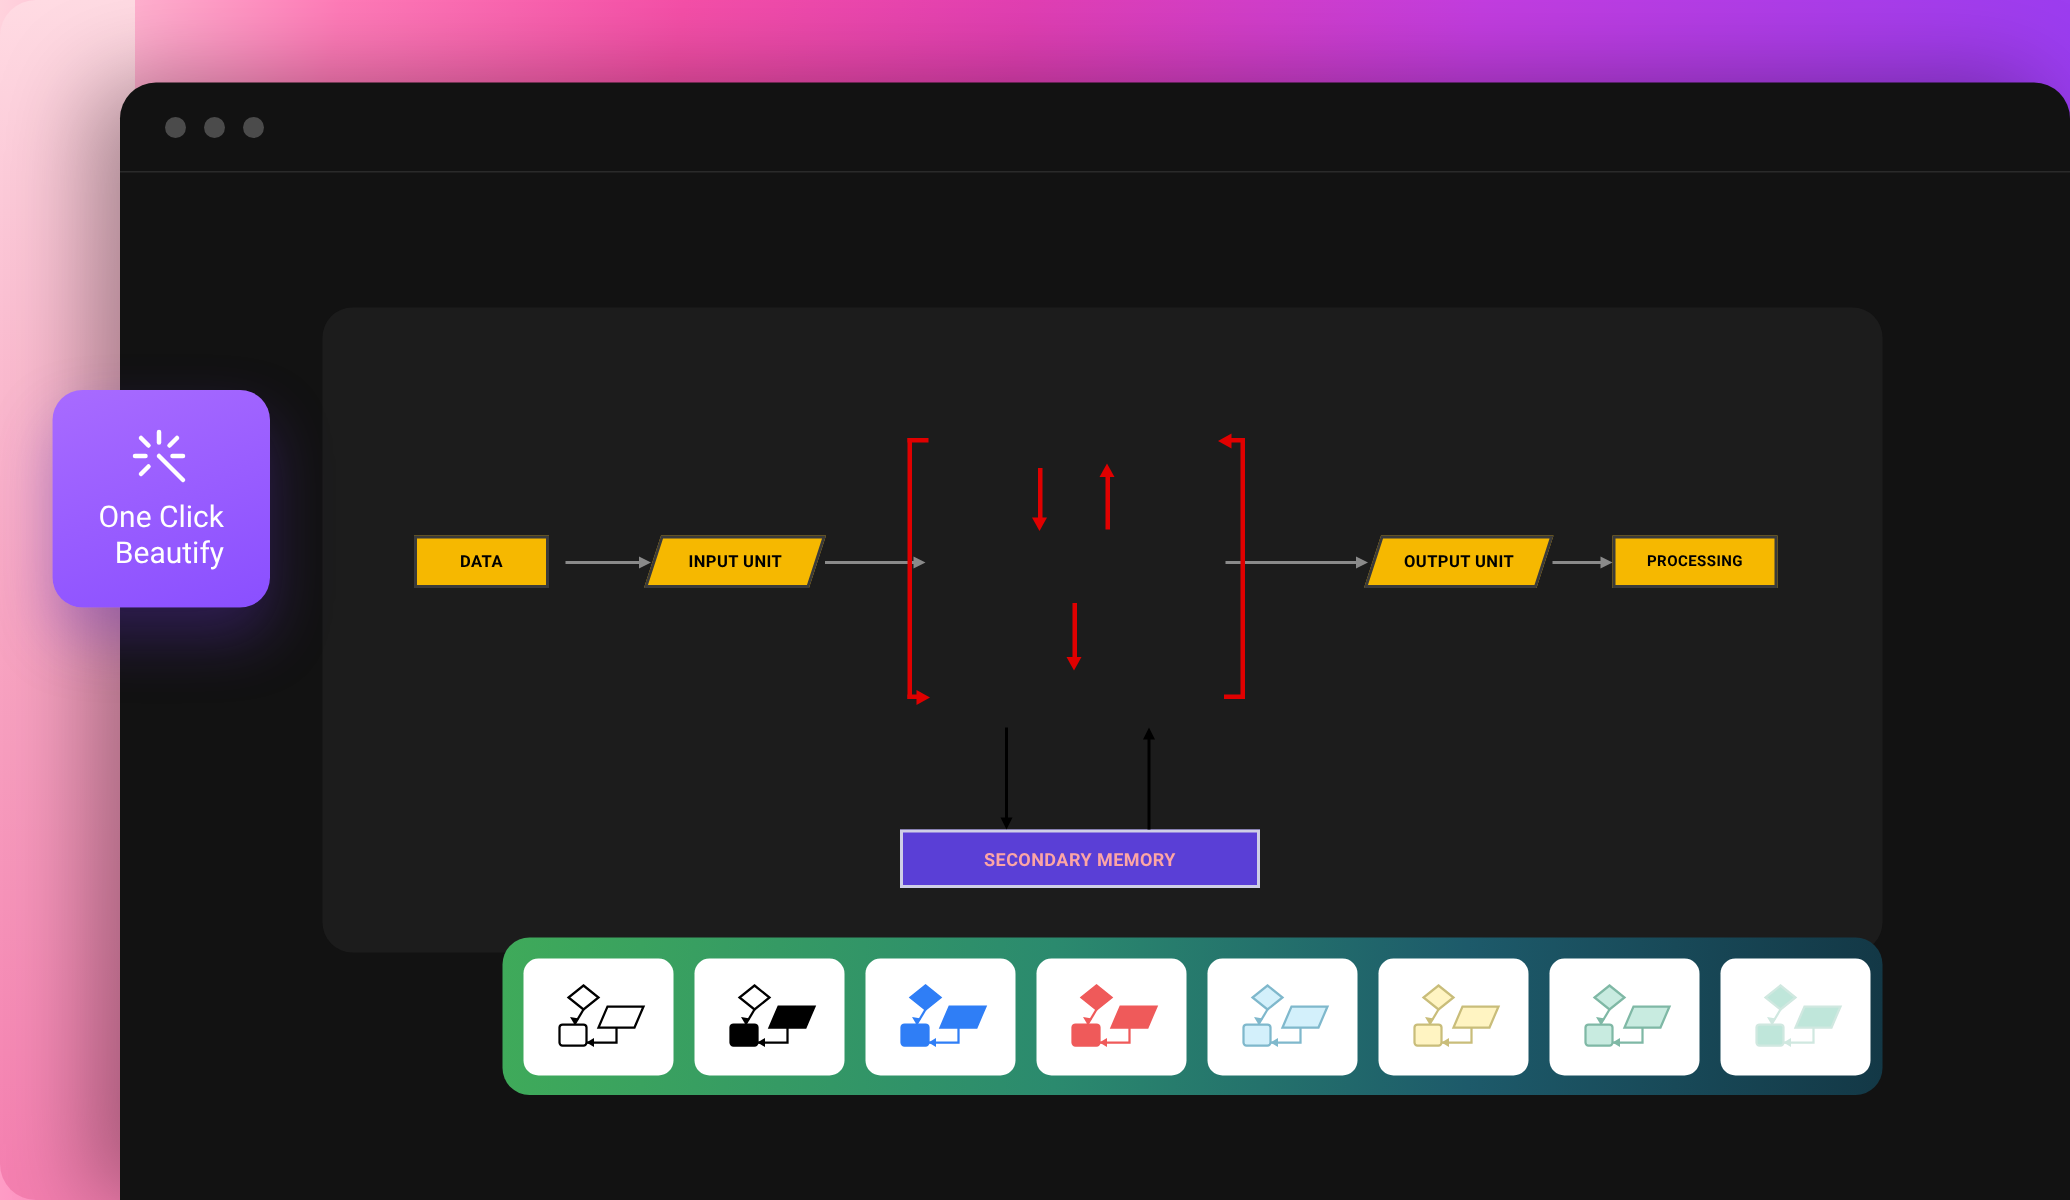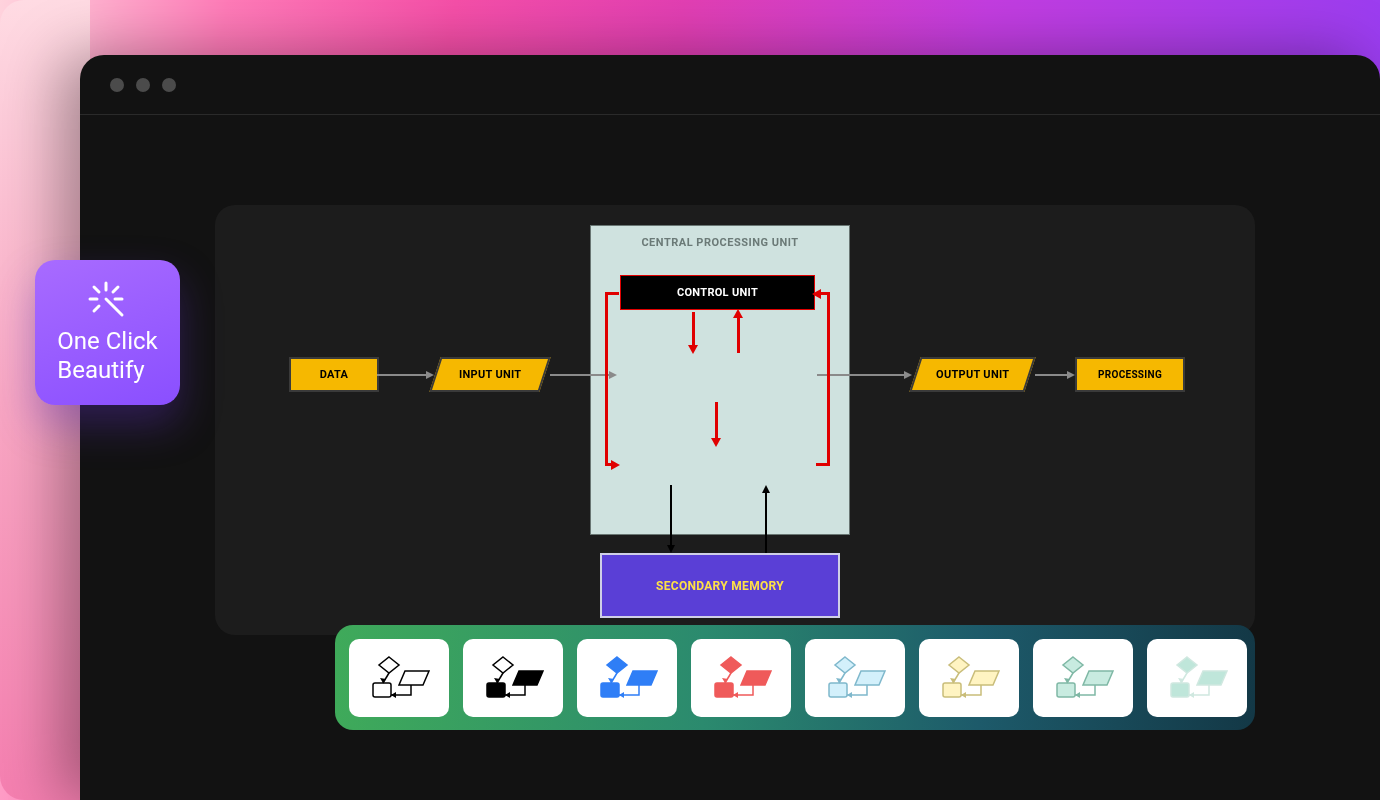--- a/index.html
+++ b/index.html
@@ -26,46 +26,46 @@
   .dots { display:flex; gap:12px; }
   .dot { width:14px; height:14px; border-radius:50%; background:#4b4b4b; }
   .badge {
     position: absolute; left: 35px; top: 260px; width: 145px; height: 145px;
     background: linear-gradient(160deg, #a86bff 0%, #8a4fff 100%);
     border-radius: 20px; box-shadow: 0 20px 40px rgba(100,50,200,0.35);
     display:flex; flex-direction:column; align-items:center; justify-content:center;
     color:#fff; z-index: 5;
   }
   .badge svg { width:40px; height:40px; margin-bottom:6px; }
-  .badge-text { font-size:24px; line-height:1.2; text-align:left; font-weight:400; }
+  .badge-text { font-size:20px; line-height:1.2; text-align:right; font-weight:400; }
   .canvas {
     position:absolute; left:135px; top:150px; width:1040px; height:430px;
     background:#1c1c1c; border-radius:20px;
   }
   .cpu-container {
     position:absolute; left:375px; top:20px; width:260px; height:310px;
     background:#cfe2df; border:1px solid #697673;
   }
   .cpu-title {
     text-align:center; font-size:11px; color:#6b7a77; font-weight:700;
     letter-spacing:0.5px; padding:10px 0 0 0;
   }
   .block {
     position:absolute; display:flex; align-items:center; justify-content:center;
     text-align:center; font-weight:700; font-size:11px; letter-spacing:0.3px;
   }
-  .data-block   { left:74px;  top:152px; width:90px;  height:35px; background:#f6b800; border:2px solid #3a3a3a; color:#000; }
+  .data-block   { left:61px;  top:152px; width:90px;  height:35px; background:#f6b800; border:2px solid #3a3a3a; color:#000; }
   .input-block  { left:220px; top:152px; width:110px; height:35px; background:#f6b800; border:2px solid #3a3a3a; color:#000; transform: skewX(-18deg); }
   .input-block span, .output-block span { transform: skewX(18deg); display:block; }
   .output-block { left:700px; top:152px; width:115px; height:35px; background:#f6b800; border:2px solid #3a3a3a; color:#000; transform: skewX(-18deg); }
   .info-block   { left:860px; top:152px; width:110px; height:35px; background:#f6b800; border:2px solid #3a3a3a; color:#000; font-size:10px; }
   .ctrl-block   { left:405px; top:70px;  width:195px; height:35px; background:#000; border:1px solid #e00000; color:#fff; }
   .alu-block    { left:405px; top:150px; width:195px; height:45px; background:#000; border:1px solid #e00000; color:#fff; font-size:10px; line-height:1.3; }
   .mem-block    { left:405px; top:243px; width:195px; height:35px; background:#000; border:1px solid #e00000; color:#fff; }
-  .sec-block    { left:385px; top:348px; width:240px; height:65px; background:#5a3fd6; border:2px solid #cfcfe6; color:#fde047; font-size:12px; }
+  .sec-block    { left:385px; top:348px; width:240px; height:39px; background:#5a3fd6; border:2px solid #cfcfe6; color:#fca5a5; font-size:12px; }
   .arrow-line { position:absolute; background:#8a8a8a; }
   .arrow-head {
     position:absolute; width:0; height:0;
     border-top:4px solid transparent; border-bottom:4px solid transparent; border-left:8px solid #8a8a8a;
   }
   .red-line { position:absolute; background:#e00000; }
   .red-head-down { position:absolute; width:0; height:0; border-left:5px solid transparent; border-right:5px solid transparent; border-top:9px solid #e00000; }
   .red-head-up   { position:absolute; width:0; height:0; border-left:5px solid transparent; border-right:5px solid transparent; border-bottom:9px solid #e00000; }
   .red-head-left { position:absolute; width:0; height:0; border-top:5px solid transparent; border-bottom:5px solid transparent; border-right:9px solid #e00000; }
   .blk-line { position:absolute; background:#000; }
@@ -92,29 +92,25 @@
   <div class="titlebar">
     <div class="dots">
       <div class="dot"></div>
       <div class="dot"></div>
       <div class="dot"></div>
     </div>
   </div>
 
   <div class="canvas">
 
-    <div class="cpu-container">
-      <div class="cpu-title">CENTRAL PROCESSING UNIT</div>
-    </div>
 
     <div class="block data-block">DATA</div>
     <div class="block input-block">
         <span>INPUT UNIT</span>
       </div>
-    <div class="block ctrl-block">CONTROL UNIT</div>
     <div class="block output-block">
         <span>OUTPUT UNIT</span>
       </div>
     <div class="block info-block">PROCESSING</div>
     <div class="block sec-block">SECONDARY MEMORY</div>
 
     <div class="arrow-line" style="left:162px; top:169px; width:50px; height:2px;"></div>
     <div class="arrow-head" style="left:211px; top:166px;"></div>
 
     <div class="arrow-line" style="left:335px; top:169px; width:60px; height:2px;"></div>

